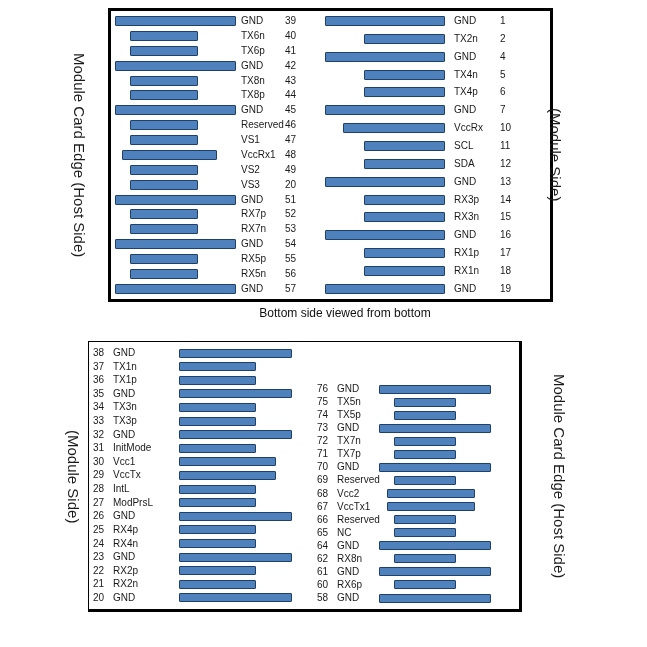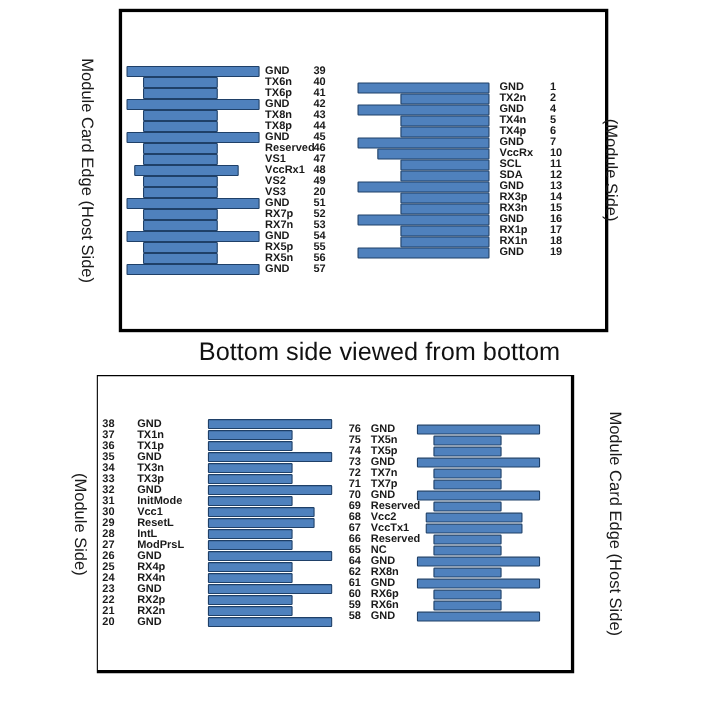--- a/index.html
+++ b/index.html
@@ -4,27 +4,27 @@
 <style>
   html,body{margin:0;padding:0;background:#ffffff;}
   #stage{
     position:relative;width:647px;height:647px;background:#ffffff;
     font-family:"Liberation Sans",sans-serif;color:#1a1a1a;overflow:hidden;
   }
   
   .panel{position:absolute;background:#ffffff;box-sizing:border-box;}
   #panel-bottom-view{left:108px;top:8px;width:445px;height:294px;border:3px solid #000;}
   #panel-top-view{left:88px;top:341px;width:434px;height:271px;border-style:solid;border-color:#000;border-width:1px 3px 3px 1px;}
-  .pin-col{position:absolute;display:flex;flex-direction:column;justify-content:center;font-weight:bold;}
+  .pin-col{position:absolute;display:flex;flex-direction:column;justify-content:space-between;}
   #panel-bottom-view .pin-col{top:5px;bottom:5px;}
   #panel-top-view .pin-col{top:6px;bottom:6px;}
   .pin-col.tl{left:4px;width:200px;}
   .pin-col.tr{left:213px;width:200px;}
   .pin-col.bl{left:4px;width:210px;}
-  .pin-col.br{left:228px;width:200px;}
+  .pin-col.br{left:228px;width:200px;margin-top:36px;}
   
   .pin-row{display:flex;align-items:center;height:10px;font-size:10px;line-height:10px;white-space:nowrap;}
   .pname{display:inline-block;overflow:visible;}
   .pnum{display:inline-block;}
   .barbox{display:inline-block;position:relative;}
   .bar{height:10px;box-sizing:border-box;background:#4f81bd;border:1px solid #1f4068;border-radius:1px;}
   #panel-top-view .bar{height:9px;}
   
   .tl .barbox{width:126px;}
   .tl .bar--long{width:121px;margin-left:0;}
@@ -33,35 +33,35 @@
   .tl .pname{width:44px;}
   .tl .pnum{width:24px;}
   
   .tr .barbox{width:121px;display:flex;justify-content:flex-end;margin-right:9px;}
   .tr .bar--long{width:120px;}
   .tr .bar--short{width:81px;}
   .tr .bar--med{width:102px;}
   .tr .pname{width:46px;}
   .tr .pnum{width:24px;}
   
-  .bl .pnum{width:16px;margin-right:16px;}
+  .bl .pnum{width:16px;margin-right:4px;}
   .bl .pname{width:66px;}
   .bl .barbox{width:116px;}
   .bl .bar--long{width:113px;}
   .bl .bar--short{width:77px;}
   .bl .bar--med{width:97px;}
   
   .br .pnum{width:16px;margin-right:4px;}
   .br .pname{width:42px;}
   .br .barbox{width:114px;}
   .br .bar--long{width:112px;margin-left:0;}
   .br .bar--short{width:62px;margin-left:15px;}
   .br .bar--med{width:88px;margin-left:8px;}
   
-  .caption{position:absolute;text-align:center;font-size:23px;color:#111;}
+  .caption{position:absolute;text-align:center;font-size:12px;color:#111;}
   #caption-bottom-view{left:120px;top:306px;width:450px;}
   #caption-top-view{left:95px;top:616px;width:450px;margin-top:32px;}
   .edge-label{
     position:absolute;display:flex;align-items:center;justify-content:center;
     writing-mode:vertical-rl;font-size:15px;color:#1a1a1a;white-space:nowrap;
   }
   #edge-tl{left:66px;top:8px;width:26px;height:294px;}
   #edge-tr{left:542px;top:8px;width:26px;height:294px;}
   #edge-bl{left:60px;top:341px;width:26px;height:271px;}
   #edge-br{left:546px;top:341px;width:26px;height:271px;}
@@ -391,21 +391,21 @@
         </div>
         <div class="pin-row">
           <span class="pnum">30</span>
           <span class="pname">Vcc1</span>
           <div class="barbox">
             <div class="bar bar--med"></div>
           </div>
         </div>
         <div class="pin-row">
           <span class="pnum">29</span>
-          <span class="pname">ResetL</span>
+          <span class="pname">VccTx</span>
           <div class="barbox">
             <div class="bar bar--med"></div>
           </div>
         </div>
         <div class="pin-row">
           <span class="pnum">28</span>
           <span class="pname">IntL</span>
           <div class="barbox">
             <div class="bar bar--short"></div>
           </div>
@@ -574,27 +574,20 @@
           </div>
         </div>
         <div class="pin-row">
           <span class="pnum">60</span>
           <span class="pname">RX6p</span>
           <div class="barbox">
             <div class="bar bar--short"></div>
           </div>
         </div>
         <div class="pin-row">
-          <span class="pnum">59</span>
-          <span class="pname">RX6n</span>
-          <div class="barbox">
-            <div class="bar bar--short"></div>
-          </div>
-        </div>
-        <div class="pin-row">
           <span class="pnum">58</span>
           <span class="pname">GND</span>
           <div class="barbox">
             <div class="bar bar--long"></div>
           </div>
         </div>
       </div>
   </div>
 
   <div class="edge-label" id="edge-br">Module Card Edge (Host Side)</div>

